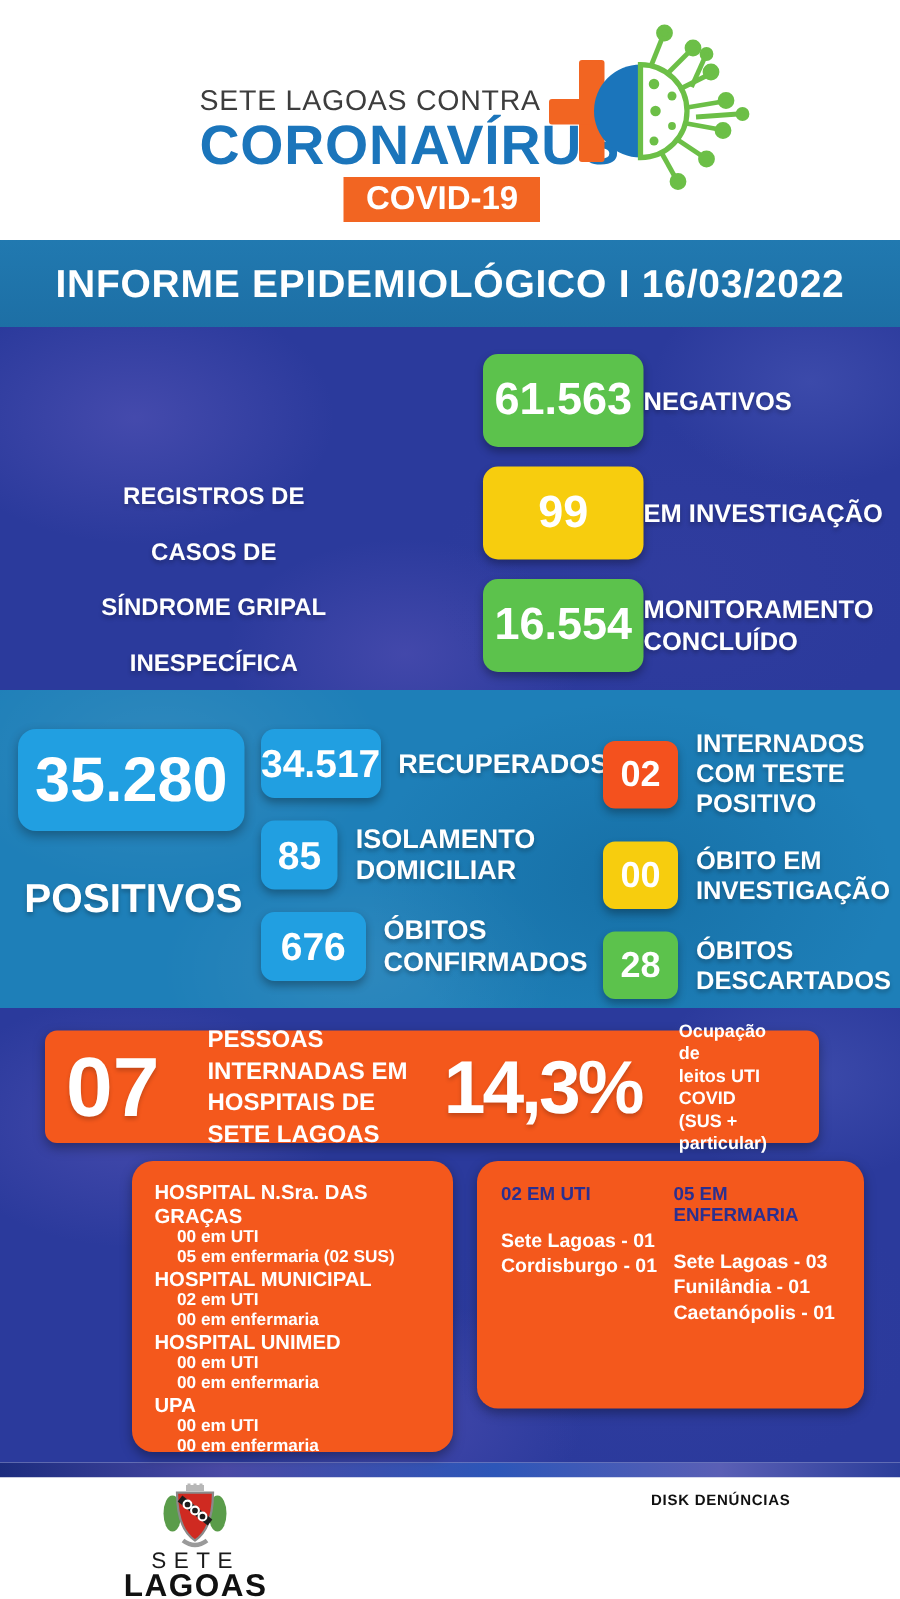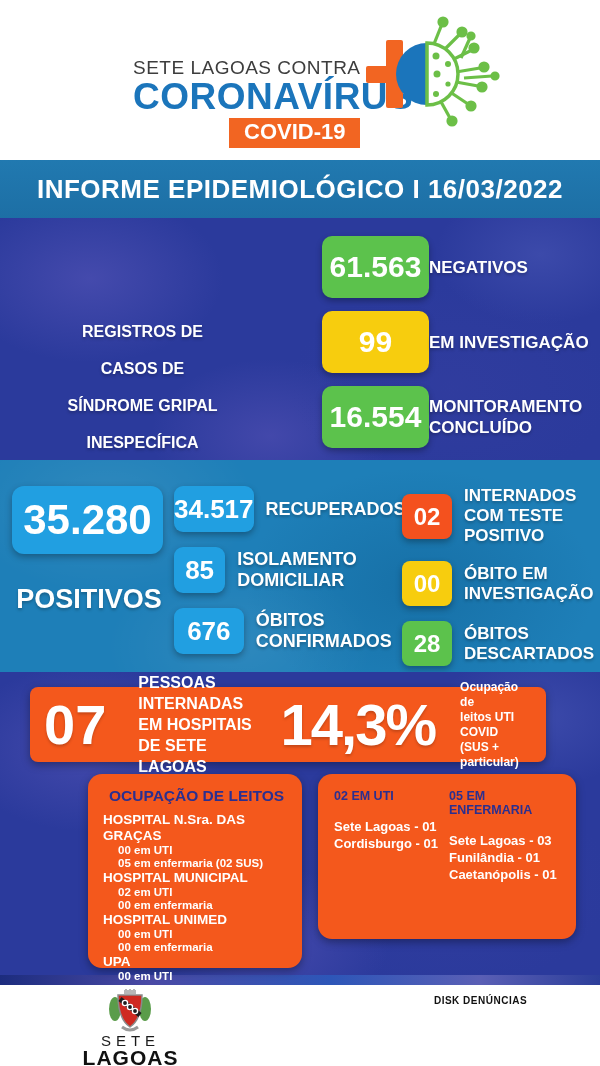--- a/index.html
+++ b/index.html
@@ -74,21 +74,21 @@
 
   
   .s3 { height:303px; position:relative; }
   .hosp-banner { position:absolute; left:30px; top:15px; width:516px; height:75px;
                  background:#f4581c; border-radius:8px; box-shadow:0 3px 8px rgba(0,0,0,.35);
                  display:flex; align-items:center; padding:0 24px 0 14px;gap:16px; }
   .hb-value { color:#fff; font-weight:800; font-size:56px; line-height:60px;
               text-shadow:0 2px 3px rgba(0,0,0,.2); }
   .hb-label { color:#fff; font-weight:800; font-size:16px; line-height:21px; width:212px;
               margin-left:16px; }
-  .hb-rate  { color:#fff; font-weight:800; font-size:58px; letter-spacing:-2px; line-height:56px;
+  .hb-rate  { color:#fff; font-weight:800; font-size:50px; letter-spacing:-2px; line-height:56px;
               margin-left:auto; text-shadow:0 2px 3px rgba(0,0,0,.2); }
   .hb-rate-label { color:#fff; font-weight:700; font-size:12px; line-height:15px; width:104px;
                    margin-left:9px; }
   .orange-card { position:absolute; background:#f4581c; border-radius:14px;
                  box-shadow:0 3px 8px rgba(0,0,0,.35); }
   .leitos { left:88px; top:102px; width:214px; height:194px; padding:13px 8px 0 15px; }
   .leitos-title { color:#2b2f8f; font-weight:800; font-size:15.5px; margin:0 0 7px 6px; }
   .hosp-name { color:#fff; font-weight:800; font-size:13.5px; line-height:16px; }
   .hosp-sub  { color:#fff; font-weight:700; font-size:11.5px; line-height:13px; margin-left:15px; }
   .detalhe { left:318px; top:102px; width:258px; height:165px; padding:15px 12px 0 16px;
@@ -247,21 +247,20 @@
       <div class="hb-label">PESSOAS INTERNADAS EM HOSPITAIS DE SETE LAGOAS</div>
       <div class="hb-rate">14,3%</div>
       <div class="hb-rate-label">
         <div>Ocupação de</div>
         <div>leitos UTI COVID</div>
         <div>(SUS + particular)</div>
       </div>
     </div>
 
     <div class="orange-card leitos">
-      <div class="leitos-title">OCUPAÇÃO DE LEITOS</div>
       <div>
         <div class="hosp-name">HOSPITAL N.Sra. DAS GRAÇAS</div>
         <div class="hosp-sub">00 em UTI</div>
         <div class="hosp-sub">05 em enfermaria (02 SUS)</div>
       </div>
       <div>
         <div class="hosp-name">HOSPITAL MUNICIPAL</div>
         <div class="hosp-sub">02 em UTI</div>
         <div class="hosp-sub">00 em enfermaria</div>
       </div>

